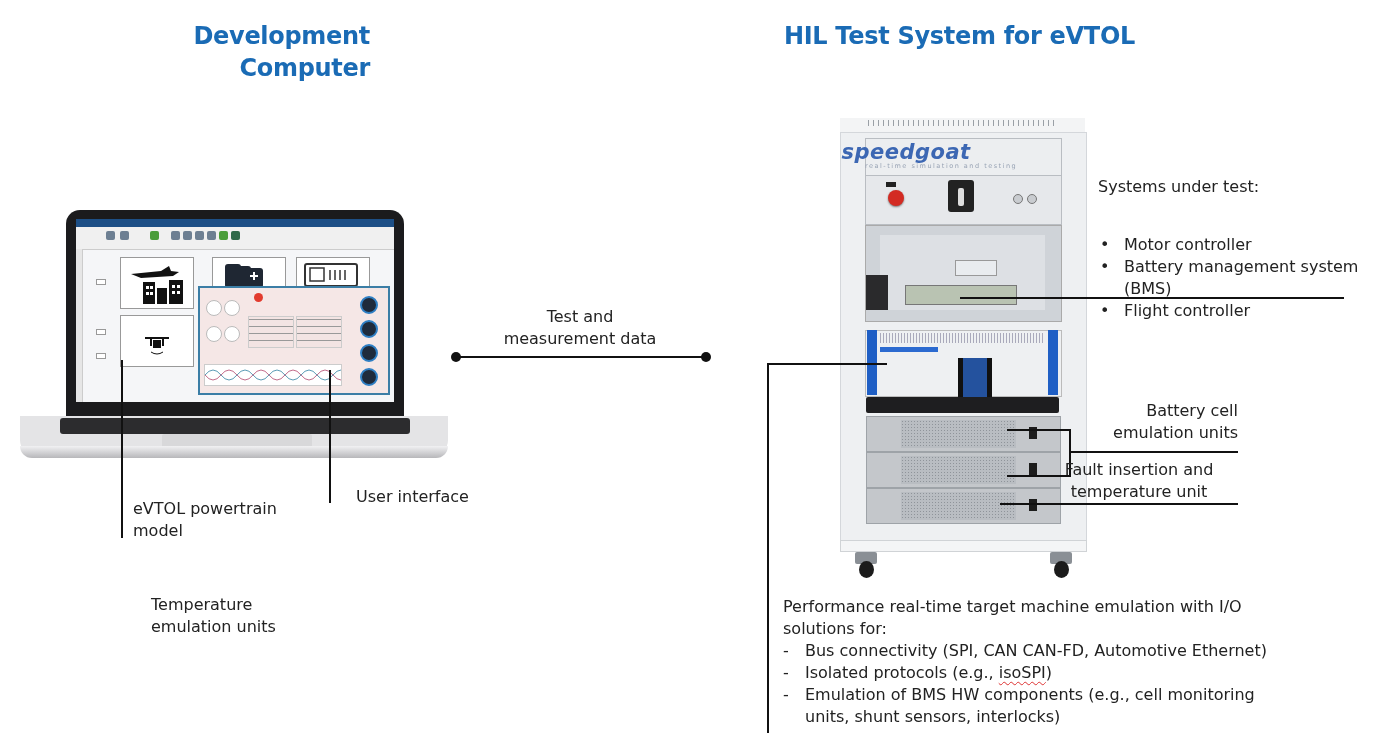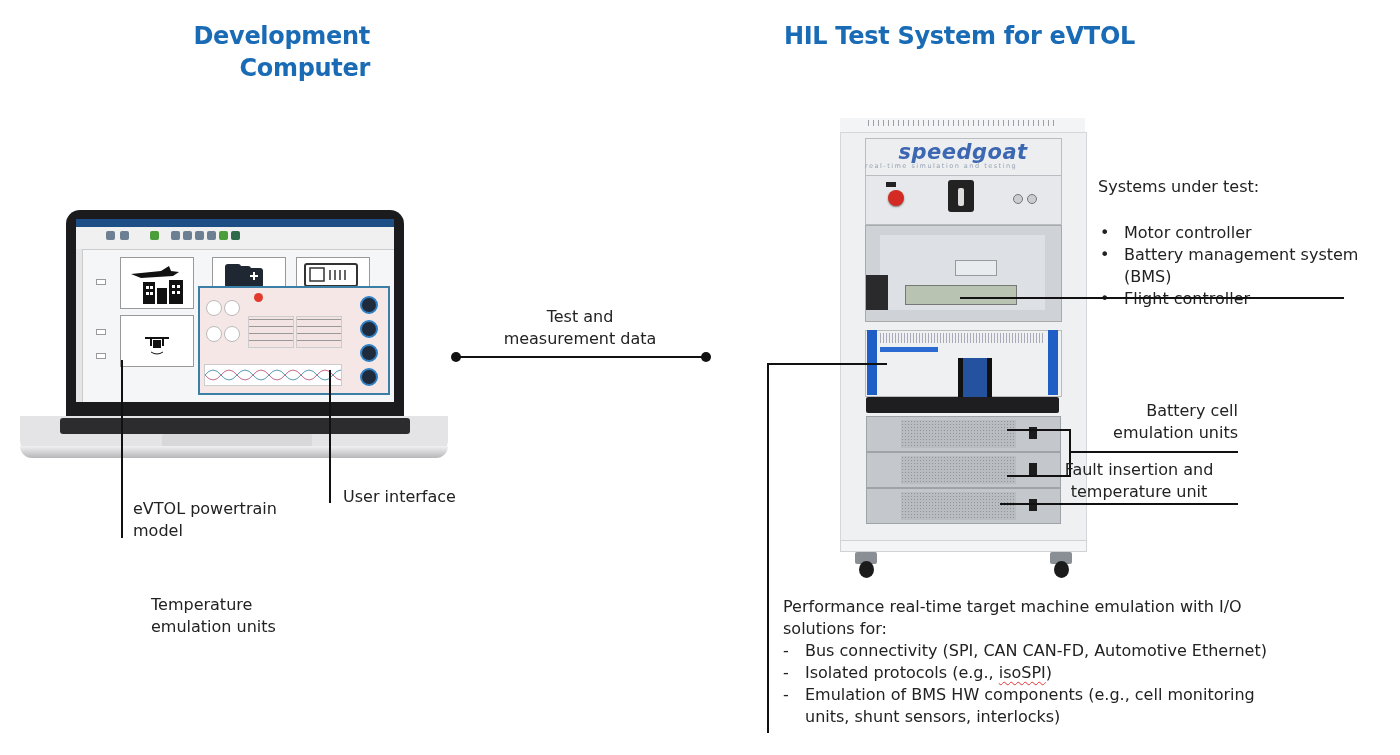--- a/index.html
+++ b/index.html
@@ -27,21 +27,21 @@
   .base-body { left:20px; top:416px; width:428px; height:40px; background:#e4e4e6; border-radius:0 0 16px 16px; }
   .base-lip { left:20px; top:446px; width:428px; height:12px; background:linear-gradient(#f1f1f3,#b7b7ba); border-radius:0 0 20px 20px; }
 
   
   .rack { left:840px; top:132px; width:245px; height:412px; background:#eef0f2; border:1px solid #d4d7db; }
   .rack-top { left:840px; top:118px; width:245px; height:14px; background:#f3f4f5; }
   .vent-strip { left:868px; top:120px; width:190px; height:6px;
     background:repeating-linear-gradient(90deg,#9aa0a6 0 1px,transparent 1px 5px); }
   .panel { position:absolute; background:#e6e8eb; border:1px solid #b9bdc2; }
   .logo-panel { left:865px; top:138px; width:195px; height:37px; background:#eceef0; }
-  .logo { left:884px; top:140px; width:158px; text-align:center; font-style:italic; font-weight:bold; font-size:21px; color:#3c67b3; letter-spacing:0.5px; }
+  .logo { left:827px; top:140px; width:158px; text-align:center; font-style:italic; font-weight:bold; font-size:21px; color:#3c67b3; letter-spacing:0.5px; }
   .logo-sub { left:865px; top:162px; width:195px; font-size:6.5px; color:#98a3b4; letter-spacing:1.5px; }
   .ctrl-panel { left:865px; top:175px; width:195px; height:48px; }
   .estop { left:888px; top:190px; width:16px; height:16px; border-radius:50%; background:#d32b23; box-shadow:0 1px 2px #777; }
   .keyswitch { left:948px; top:180px; width:26px; height:32px; background:#222; border-radius:3px; }
   .knob { position:absolute; width:8px; height:8px; border-radius:50%; background:#c9ccd0; border:1px solid #777; }
   .open-bay { left:865px; top:225px; width:195px; height:95px; background:#cfd3d8; border:1px solid #aaa; }
   .bay-inner { left:880px; top:235px; width:165px; height:75px; background:#dde0e4; }
   .board { left:905px; top:285px; width:110px; height:18px; background:#b9c3b2; border:1px solid #777; }
   .box-dark { left:866px; top:275px; width:22px; height:35px; background:#2a2a2c; }
   .perf { left:865px; top:330px; width:195px; height:65px; background:#eef0f2; border:1px solid #bbb; }
@@ -167,21 +167,21 @@
   <div class="abs base-lip"></div>
 </div>
 
 <div class="line" style="left:121px;top:360px;width:2px;height:178px;"></div>
 <div class="line" style="left:329px;top:370px;width:2px;height:133px;"></div>
 
 <div class="abs label" style="left:133px;top:498px;">
   <div>eVTOL powertrain</div>
   <div>model</div>
 </div>
-<div class="abs label" style="left:343px;top:486px;">User interface</div>
+<div class="abs label" style="left:356px;top:486px;">User interface</div>
 <div class="abs label" style="left:151px;top:594px;">
   <div>Temperature</div>
   <div>emulation units</div>
 </div>
 
 <div class="abs label" style="left:455px;top:306px;width:250px;text-align:center;">
   <div>Test and</div>
   <div>measurement data</div>
 </div>
 <div class="dot" style="left:451px;top:352px;"></div>
@@ -236,21 +236,21 @@
       <div class="tire"></div>
     </div>
   <div class="wheel" style="left:1050px">
       <div class="fork"></div>
       <div class="tire"></div>
     </div>
 </div>
 
 <div class="abs label" style="left:1098px;top:176px;">
   <div>Systems under test:</div>
-  <ul class="bullet-list" style="margin-top:24px;">
+  <ul class="bullet-list" style="margin-top:36px;">
     <li>Motor controller</li>
     <li>Battery management system (BMS)</li>
     <li>Flight controller</li>
   </ul>
 </div>
 <div class="line" style="left:960px;top:297px;width:384px;height:2px;"></div>
 
 <div class="abs label" style="left:1040px;top:400px;width:198px;text-align:right;">
   <div>Battery cell</div>
   <div>emulation units</div>

